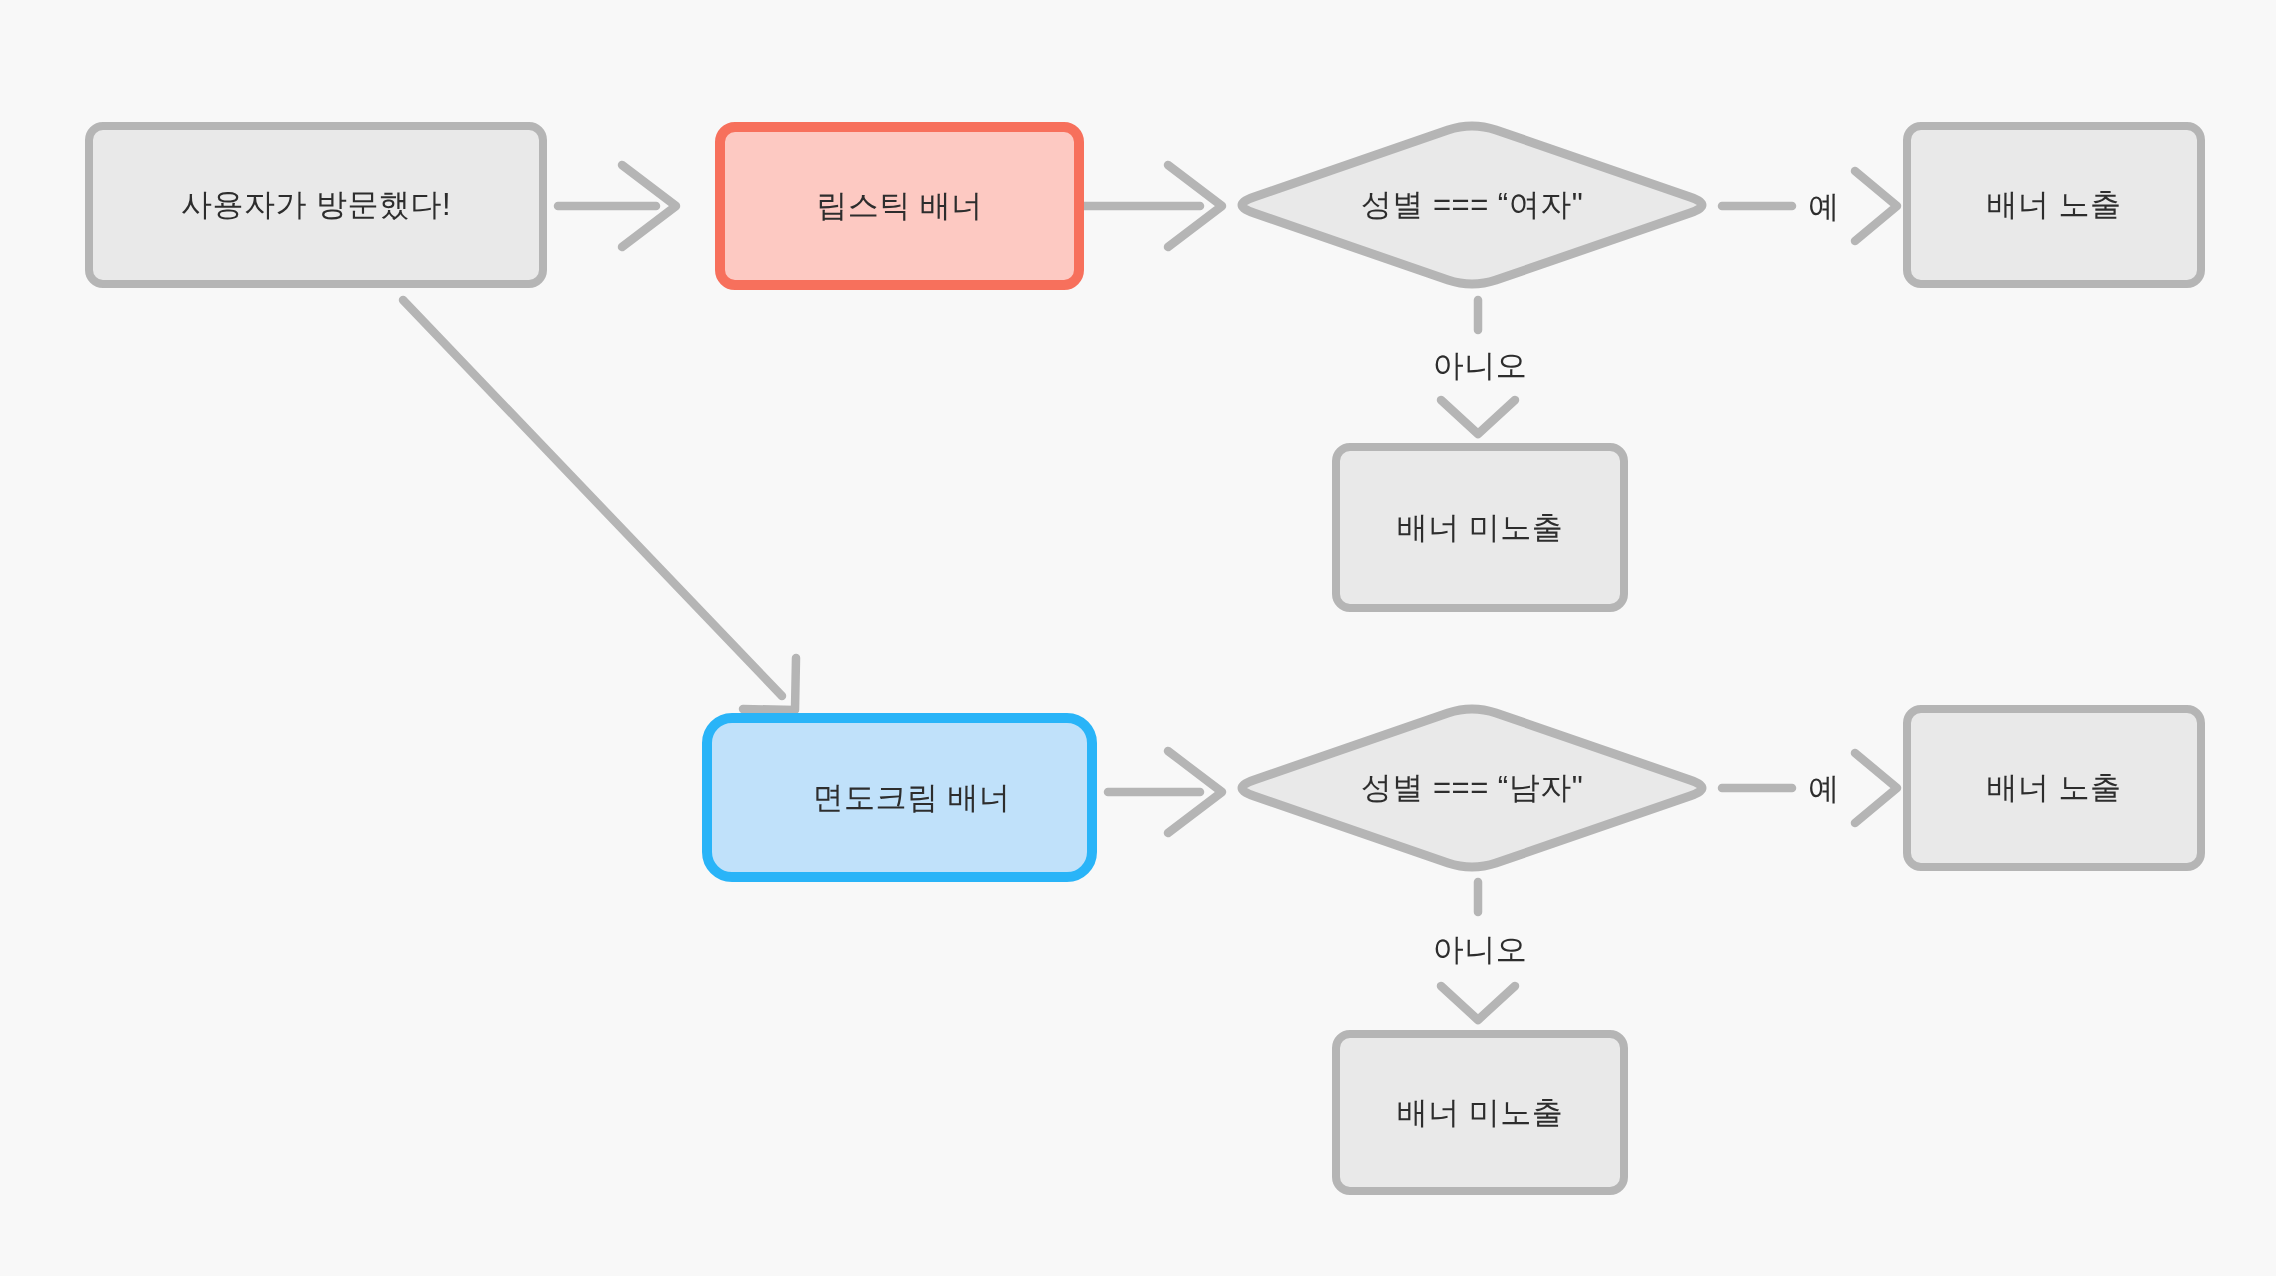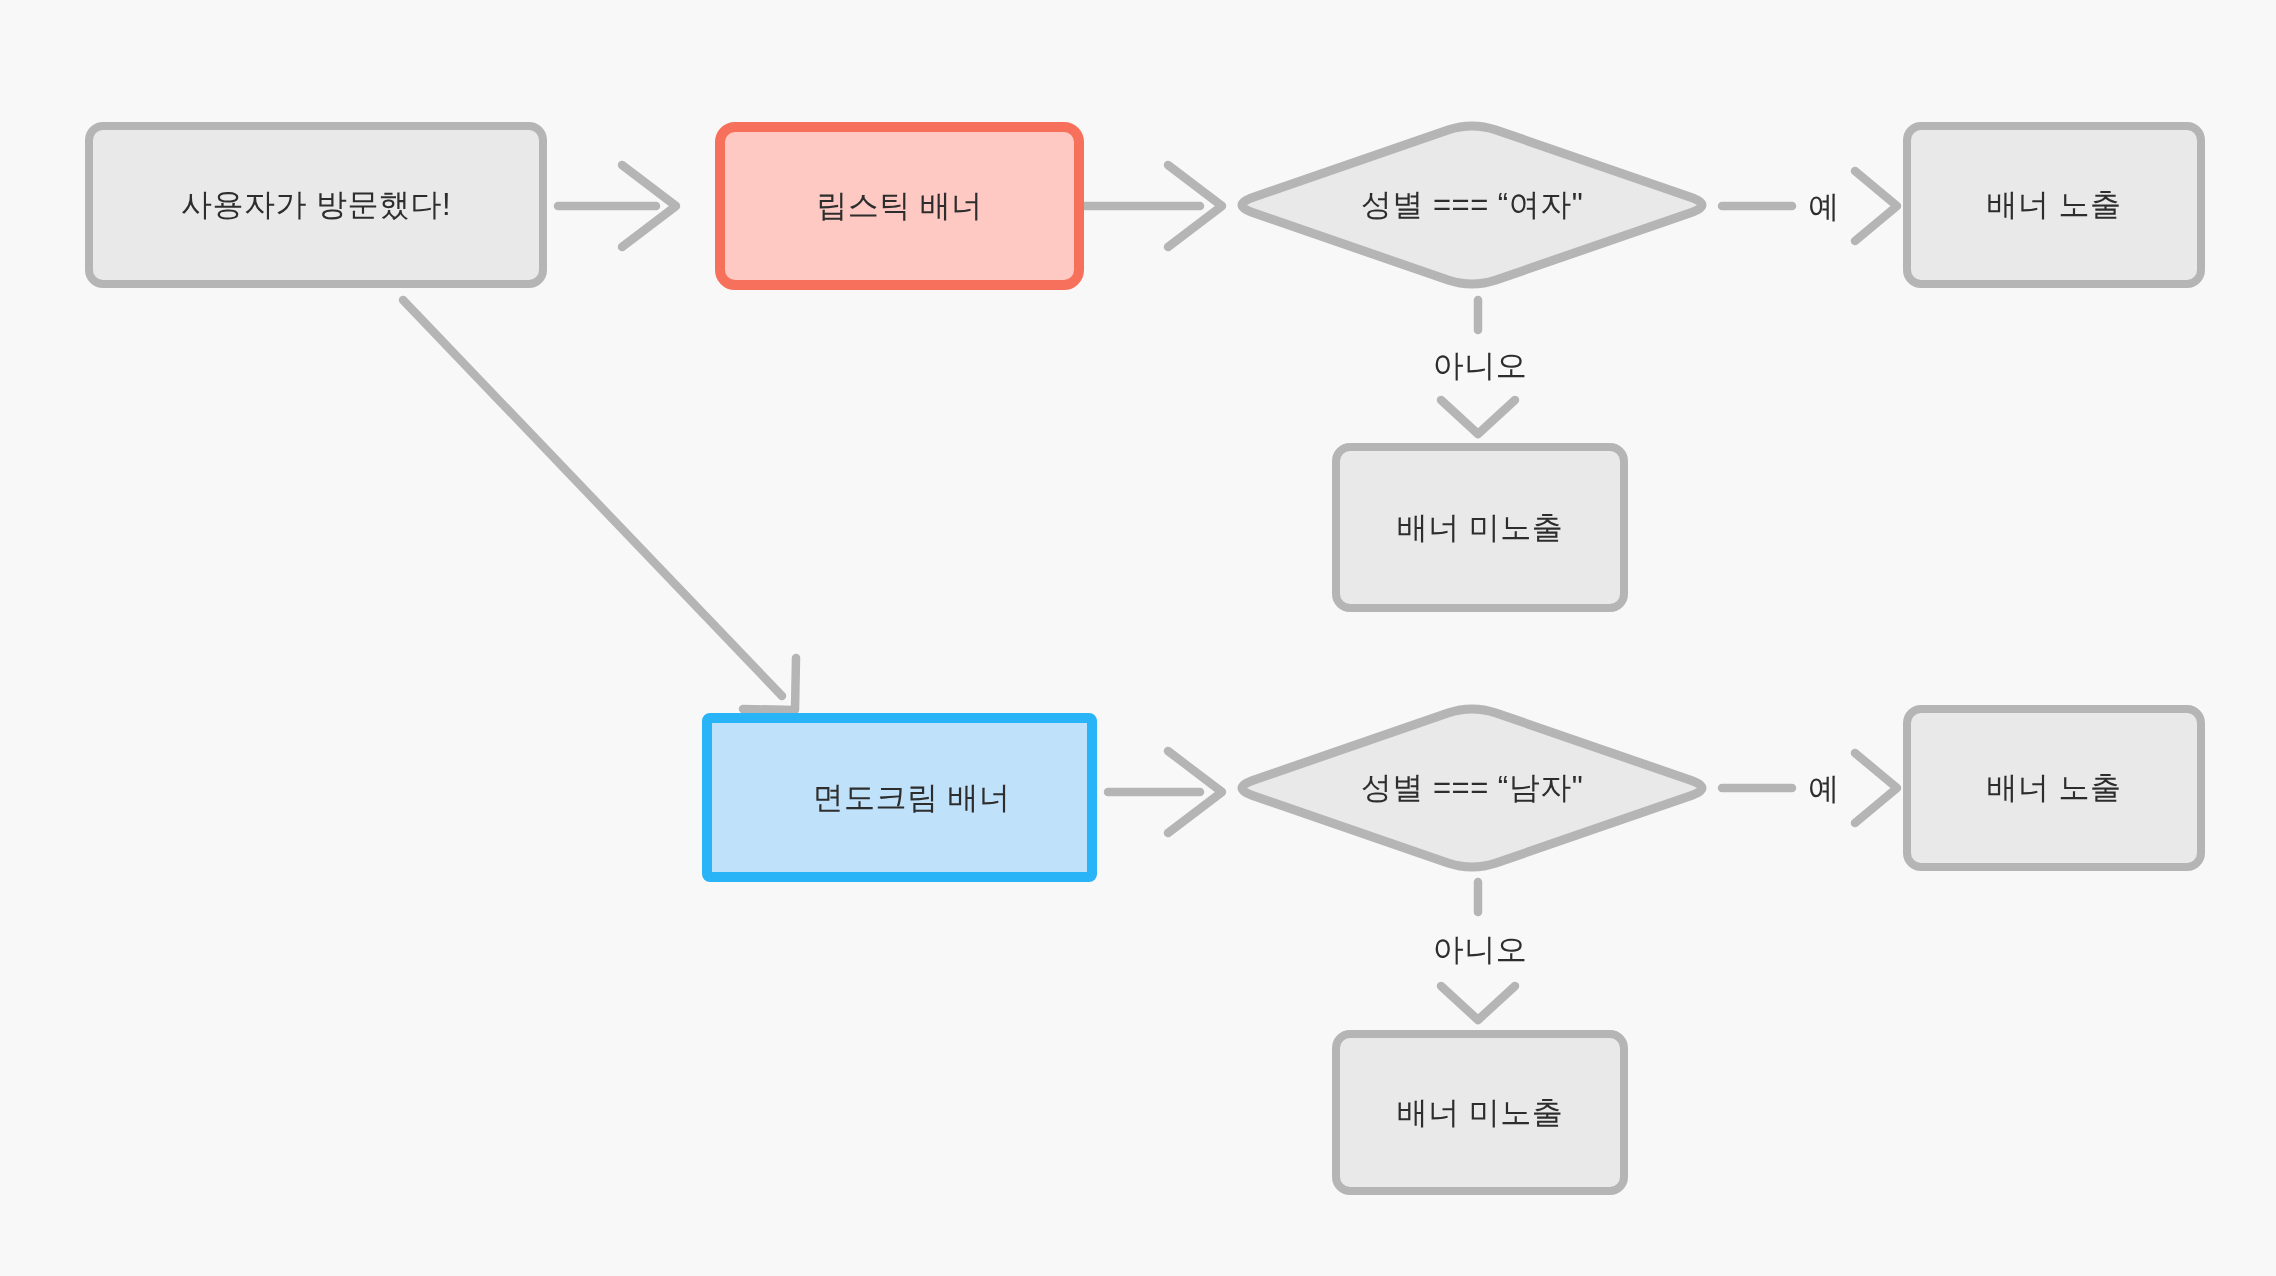--- a/index.html
+++ b/index.html
@@ -50,21 +50,21 @@
     color: var(--text, #2d2d2d);
   }
   .node.red {
     background: var(--red-fill, #fdc9c2);
     border: 10px solid var(--red-border, #f7705c);
     border-radius: 20px;
   }
   .node.blue {
     background: var(--blue-fill, #c0e1fa);
     border: 10px solid var(--blue-border, #29b4f8);
-    border-radius: 8px;
+    border-radius: 30px;
     padding-left: 24px;
   }
   .diamond-label, .edge-label {
     position: absolute;
     display: flex;
     align-items: center;
     justify-content: center;
     text-align: center;
     font-size: 31px;
     letter-spacing: 0.5px;

